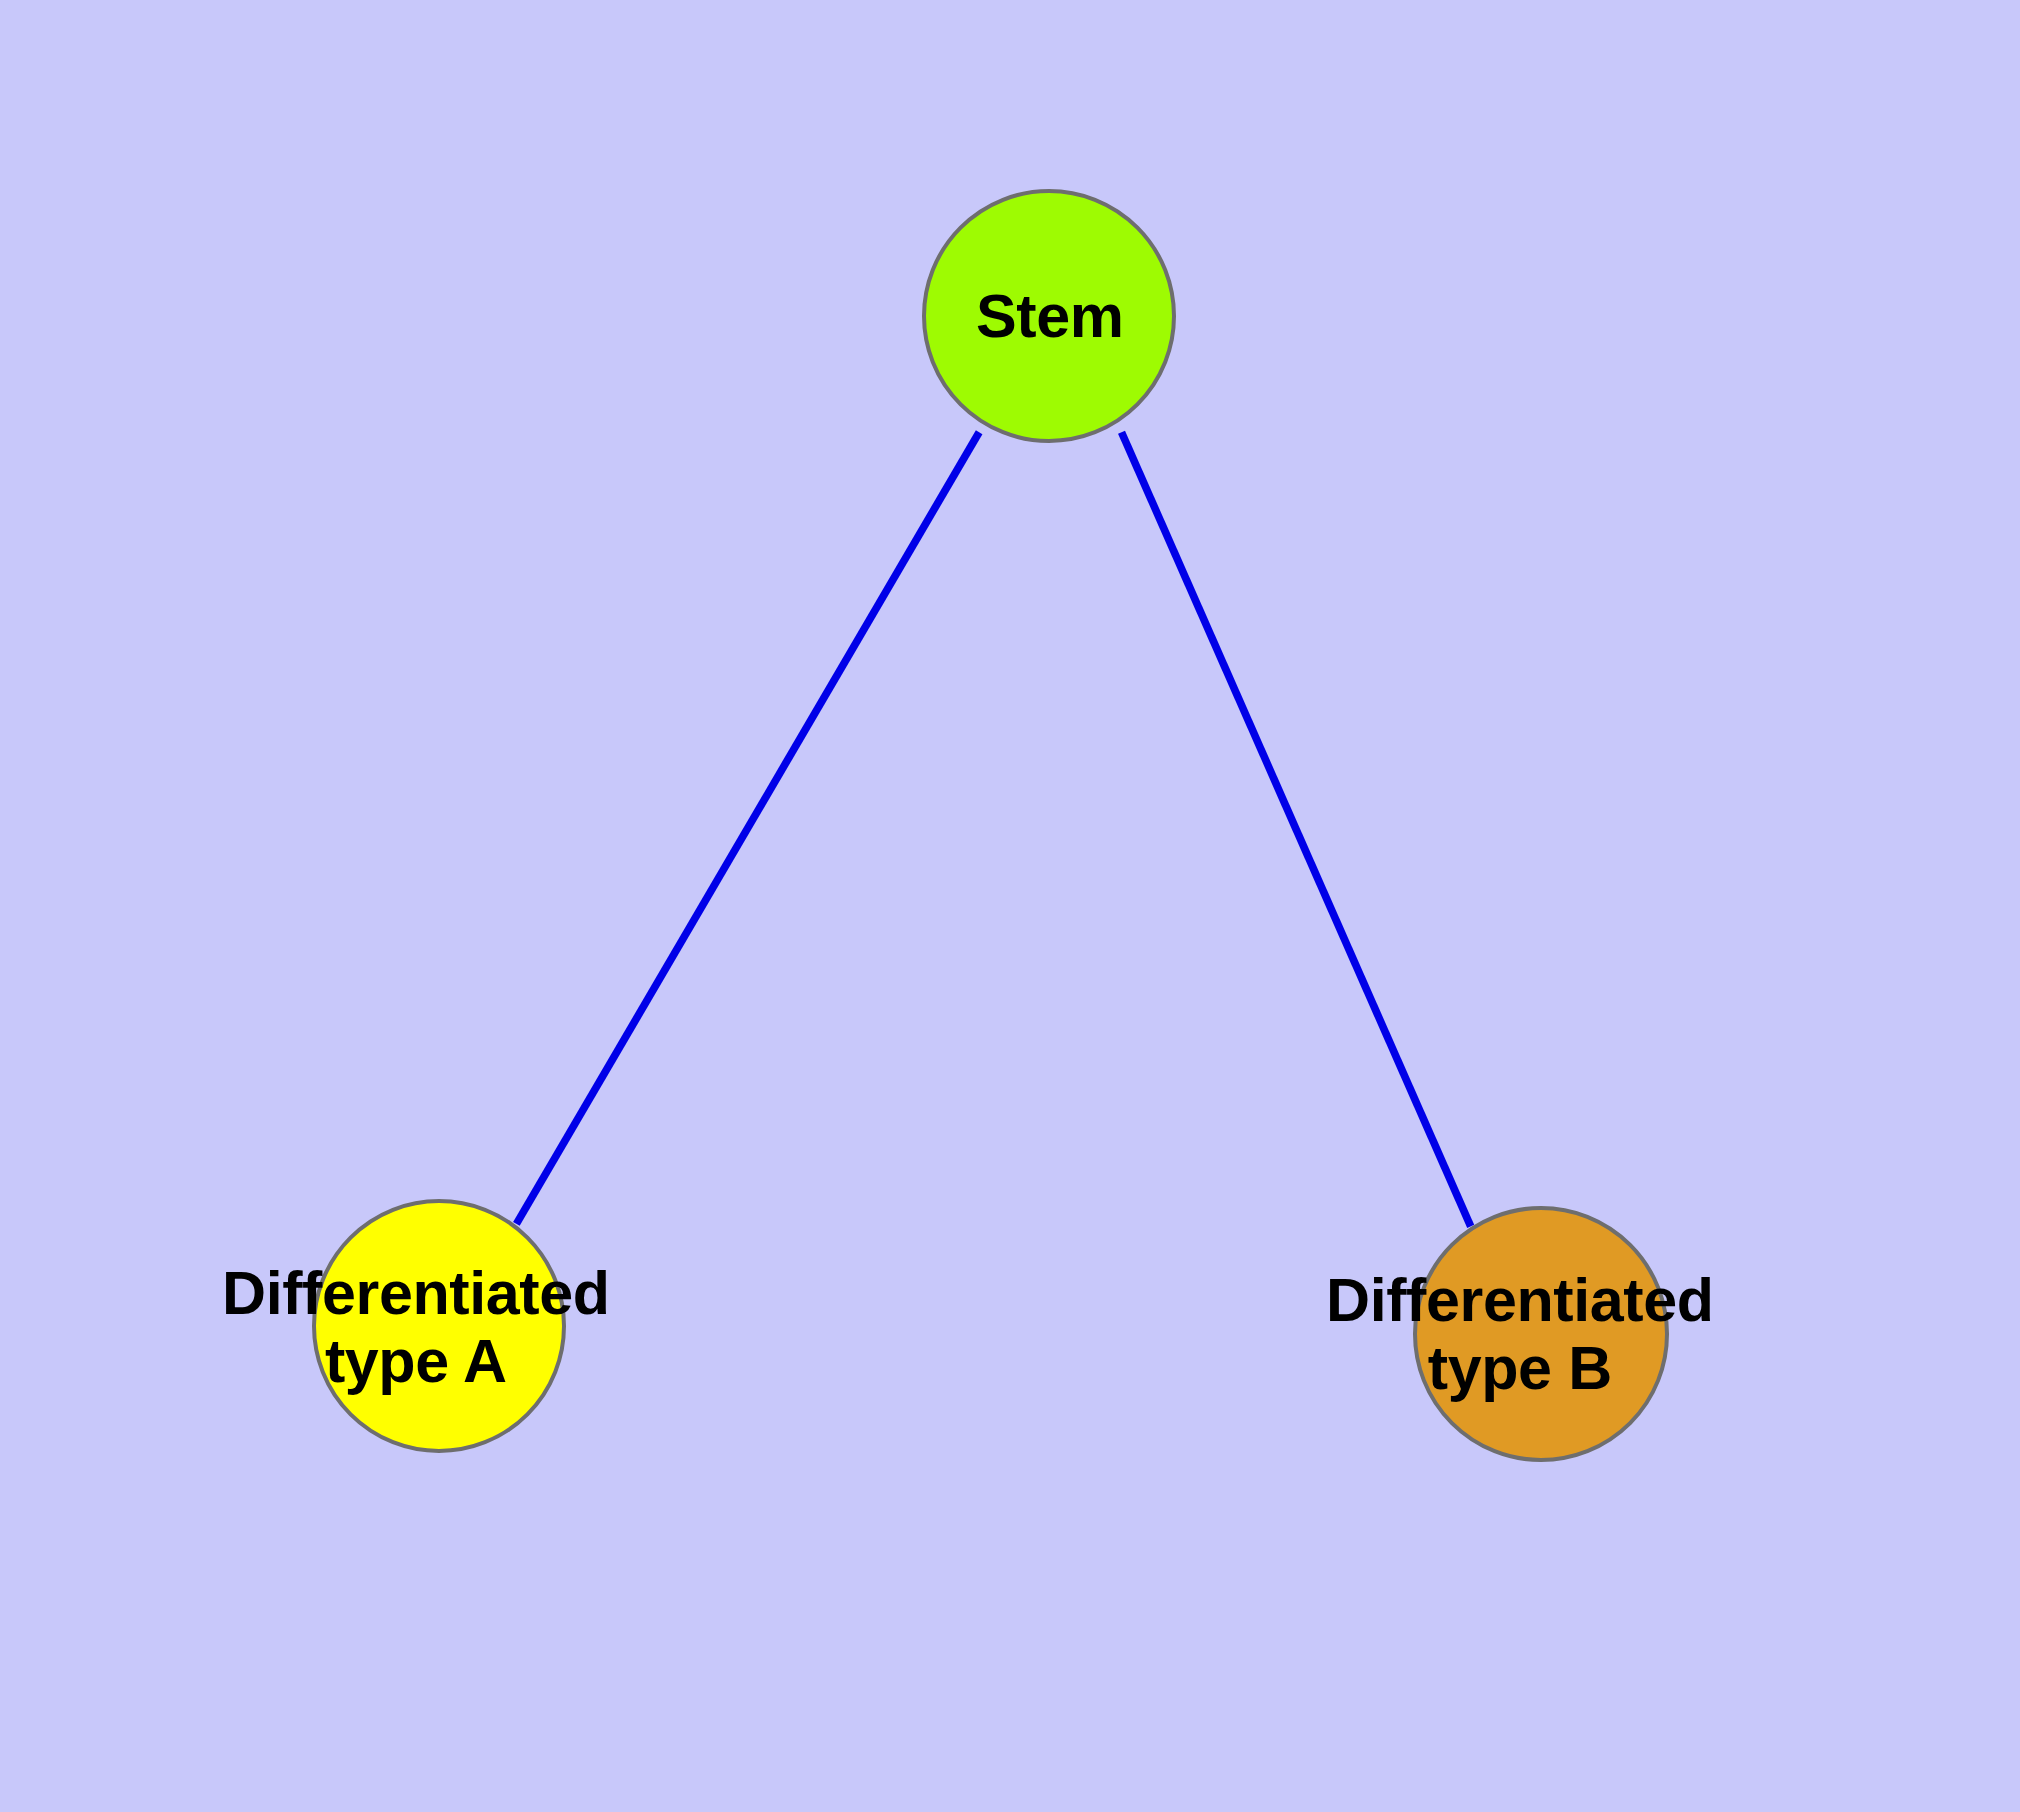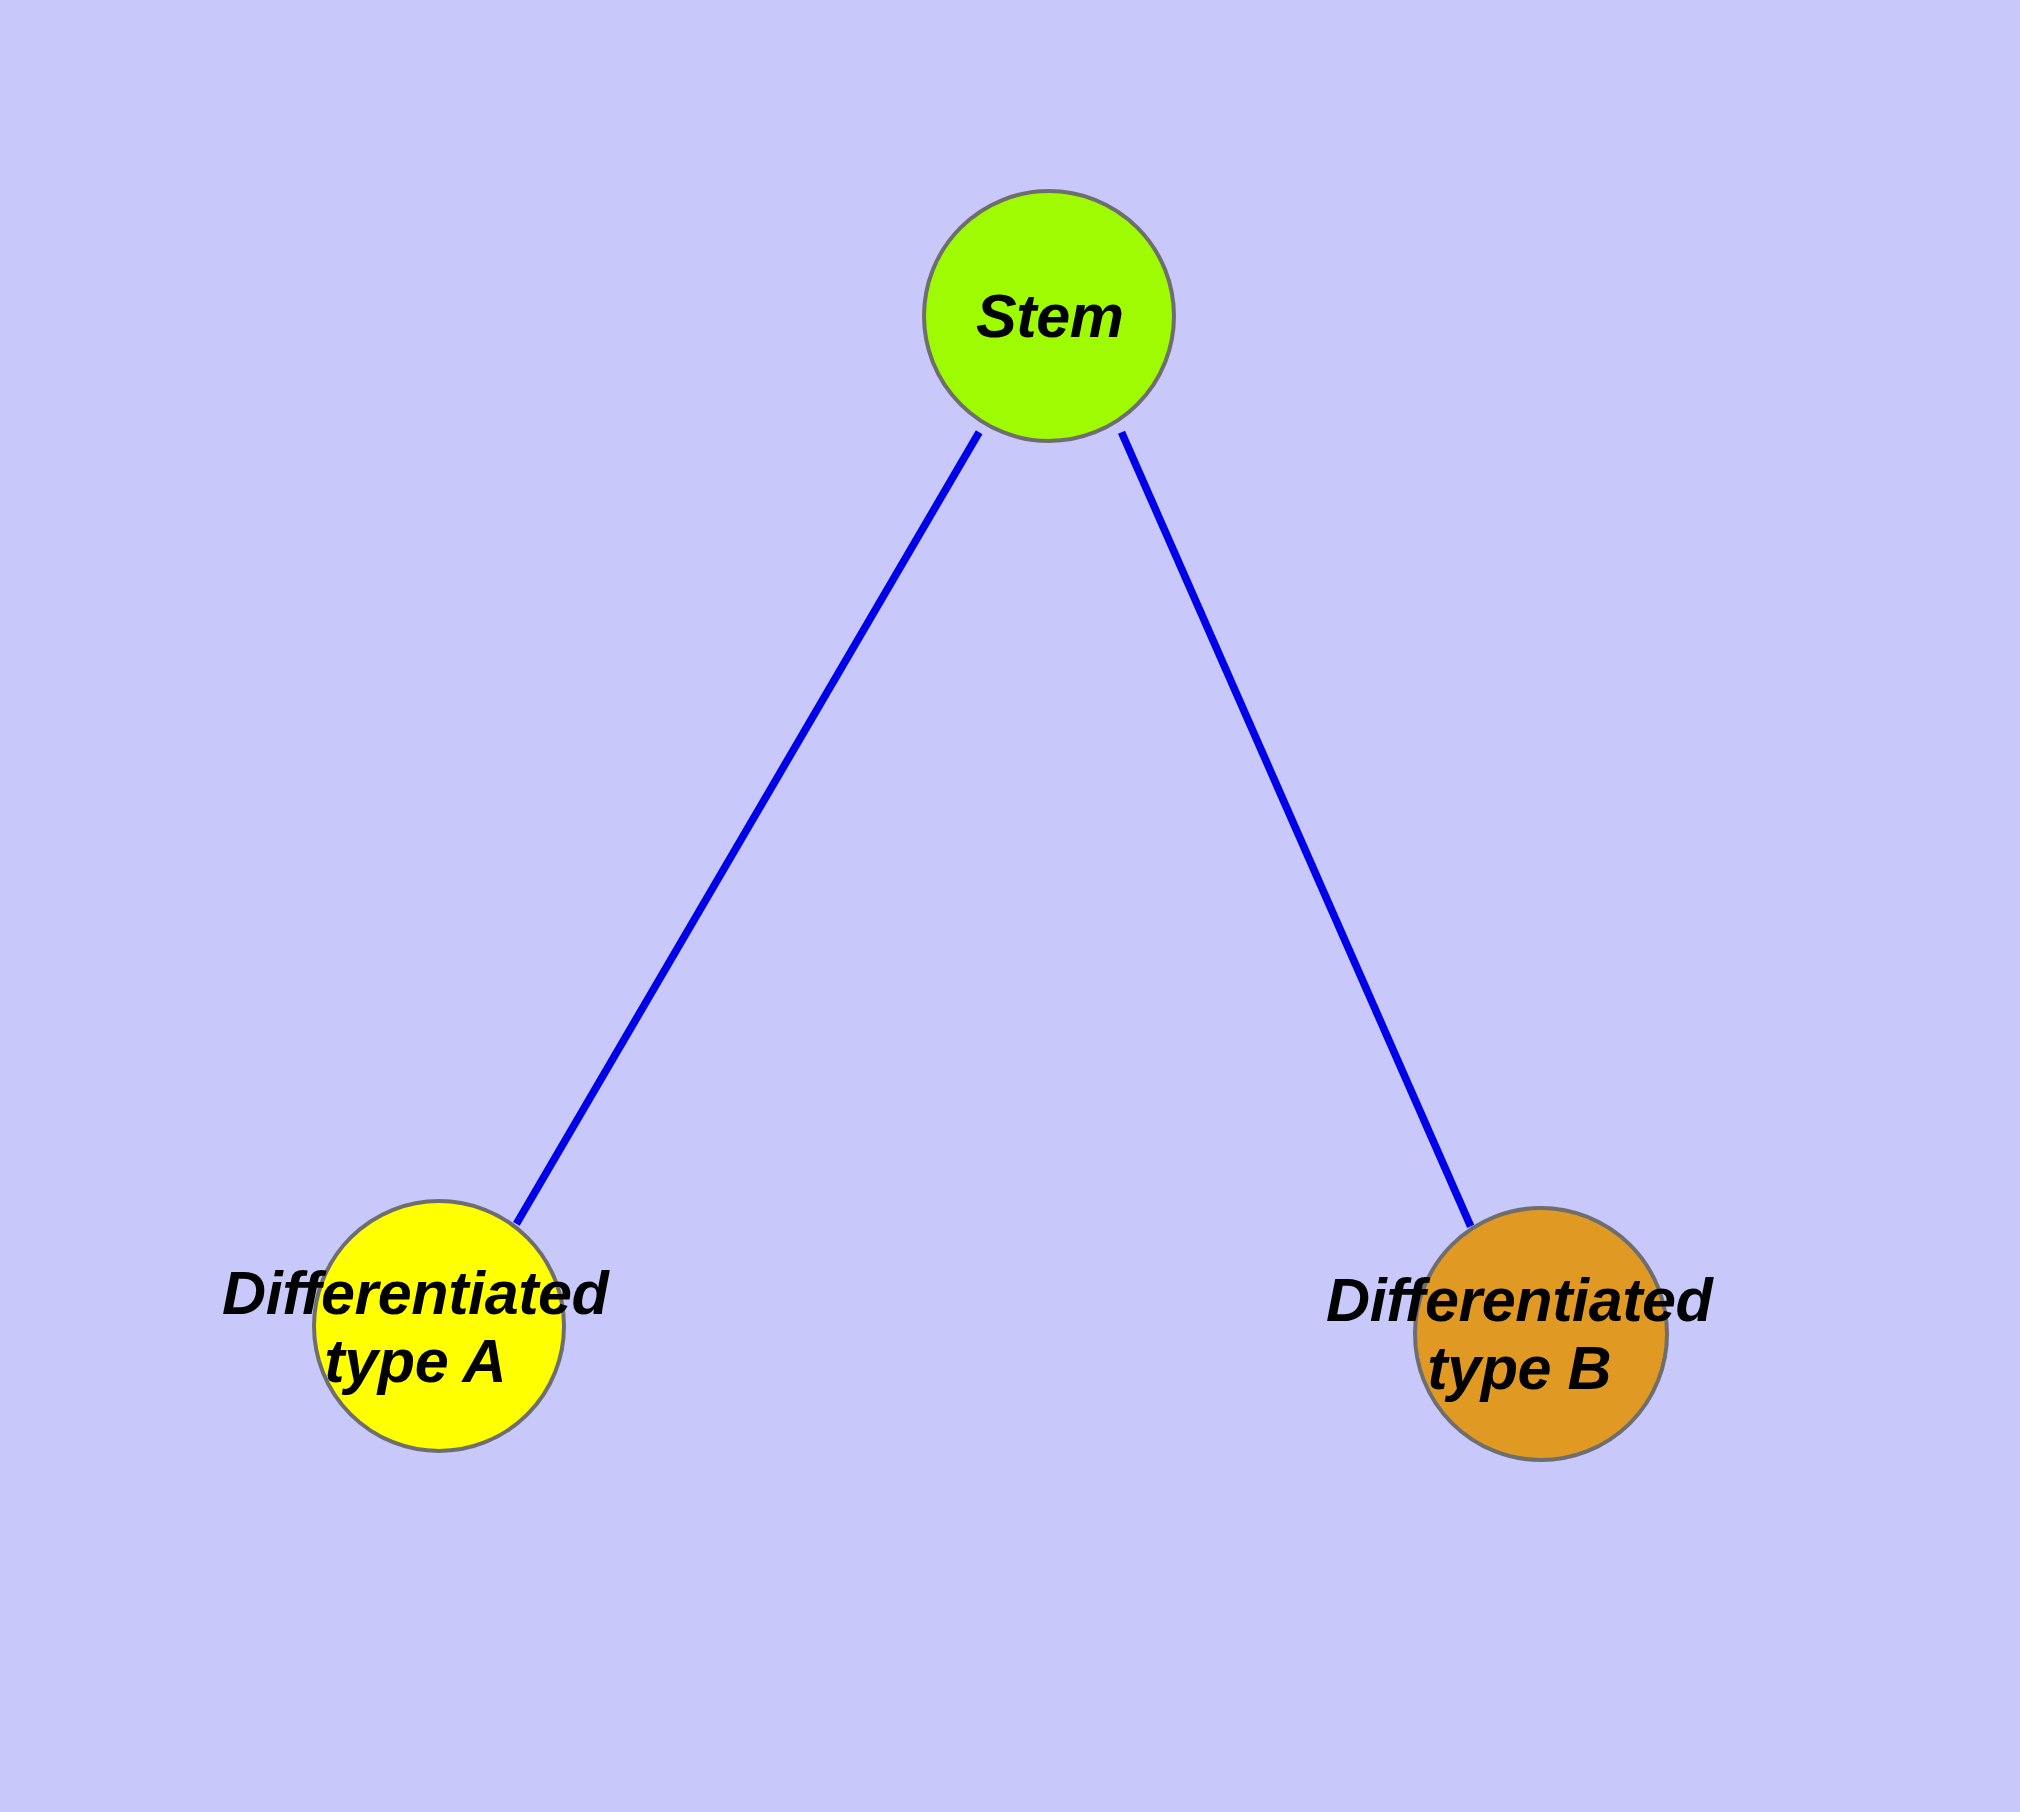--- a/index.html
+++ b/index.html
@@ -41,21 +41,21 @@
     text-align: center;
     white-space: pre;
     line-height: 1.12;
     letter-spacing: -0.4px;
     pointer-events: none;
   }
 </style>
 </head>
 <body>
 
-<div id="stage" style="width: 2021px; height: 1812px; font-style: italic;">
+<div id="stage" style="width: 2021px; height: 1812px;">
 
   <div id="canvas-bg" style="background: rgb(200, 200, 250);"></div>
 
   <svg id="edge-layer" viewBox="0 0 2384 2138">
     <g id="edges-group">
         <line x1="1155" y1="510" x2="609" y2="1444" stroke="#0000e8" stroke-width="9" stroke-linecap="butt"></line>
         <line x1="1323" y1="510" x2="1735" y2="1447" stroke="#0000e8" stroke-width="9" stroke-linecap="butt"></line>
       </g>
   </svg>
 

